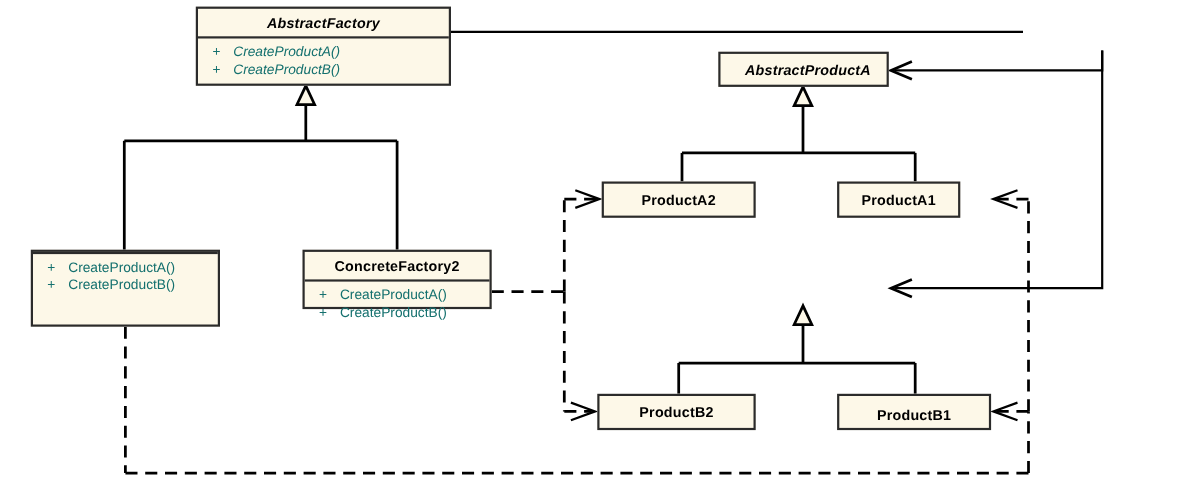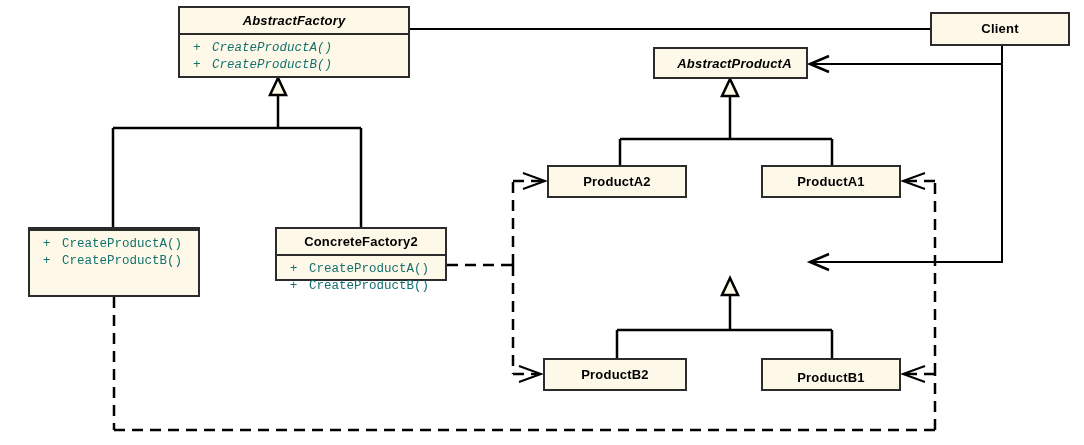--- a/index.html
+++ b/index.html
@@ -60,21 +60,20 @@
   }
   .uml-op .vis {
     width: 26px;
     flex: 0 0 26px;
     text-align: left;
     padding-left: 7px;
     box-sizing: border-box;
   }
   .uml-op .sig {
     flex: 1 1 auto;
-    font-family: Liberation Mono, monospace;
   }
   .uml-op.italic .sig,
   .uml-op.italic .vis {
     font-style: italic;
   }
 </style>
 </head>
 <body>
 
 <div id="diagram-root">
@@ -152,33 +151,30 @@
         <span class="vis">+</span>
         <span class="sig">CreateProductA()</span>
       </div>
       <div class="uml-op italic">
         <span class="vis">+</span>
         <span class="sig">CreateProductB()</span>
       </div>
     </div>
   </div>
 
-  <div class="uml-class" style="left:930px; top:12px; width:140px; height:34px;">
-    <div class="uml-name" style="padding-top:7px;">Client</div>
-  </div>
 
   <div class="uml-class" style="left:653px; top:47px; width:155px; height:32px;">
     <div class="uml-name abstract" style="padding-top:7px;padding-left:16px;">AbstractProductA</div>
   </div>
 
   <div class="uml-class" style="left:547px; top:165px; width:140px; height:33px;">
     <div class="uml-name" style="padding-top:7px;">ProductA2</div>
   </div>
 
-  <div class="uml-class" style="left:761px; top:165px; width:140px; height:33px;">
+  <div class="uml-class" style="left:761px; top:165px; width:112px; height:33px;">
     <div class="uml-name" style="padding-top:7px;">ProductA1</div>
   </div>
 
   <div class="uml-class" style="left:28px; top:227px; width:172px; height:70px;">
     <div class="uml-divider"></div>
     <div class="uml-ops">
       <div class="uml-op">
         <span class="vis">+</span>
         <span class="sig">CreateProductA()</span>
       </div>

